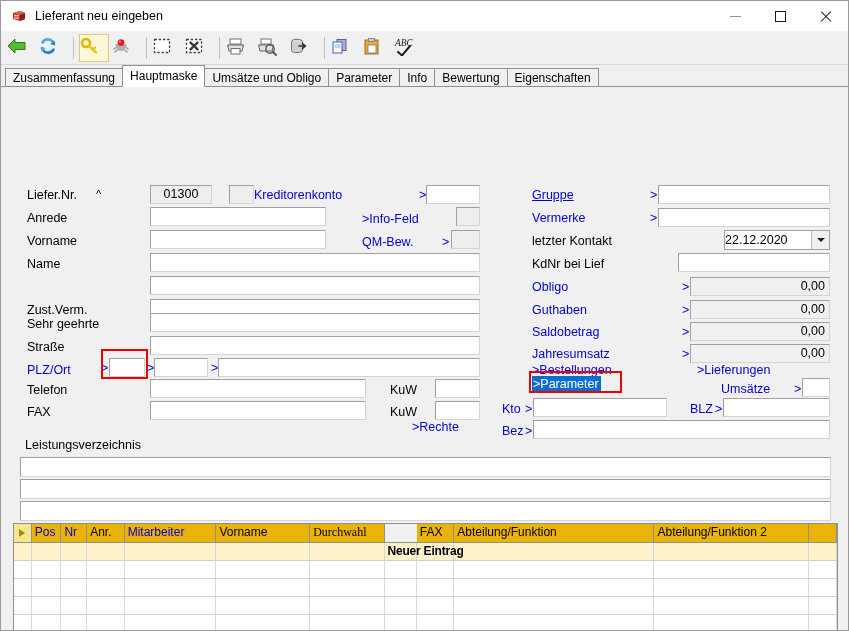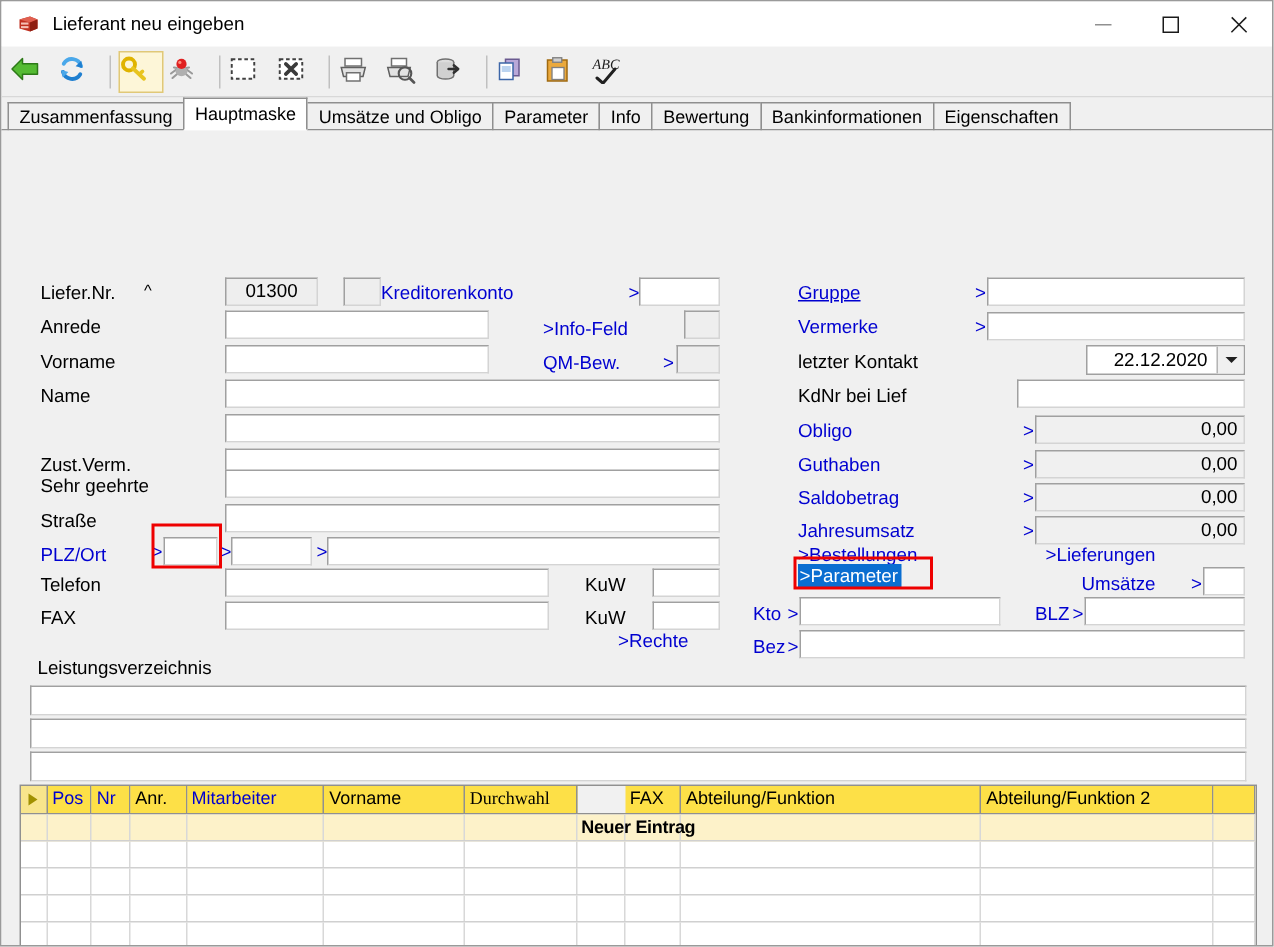--- a/index.html
+++ b/index.html
@@ -159,21 +159,21 @@
     background: #eeeeee;
   }
 
   .combo {
     background: #ffffff;
     border: 1px solid #a0a0a0;
     height: 20px; box-sizing: border-box;
     display: flex; align-items: center;
     font-size: 12.5px;
   }
-  .combo .cval { flex: 1; text-align: right; padding-right: 6px; }
+  .combo .cval { flex: 1; padding-right: 6px; }
   .combo .carrow {
     width: 17px; height: 18px;
     background: #f0f0f0;
     border-left: 1px solid #b5b5b5;
     display: flex; align-items: center; justify-content: center;
   }
   .caret-dn {
     width: 0; height: 0;
     border-left: 4px solid transparent;
     border-right: 4px solid transparent;
@@ -209,21 +209,21 @@
     background: #f1f1f1;
     border-bottom: 1px solid #909090;
   }
   .gh {
     border-right: 1px solid #909090;
     font-size: 12px; line-height: 17px;
     padding: 0 3px;
     box-sizing: border-box;
     white-space: nowrap;
     overflow: hidden;
-    background: #fde047;
+    background: #eab308;
   }
   .gh.blue { color: #0000d0; }
   .gh.marker {
     background: #f8e58c;
     display: flex; align-items: center; justify-content: center;
     padding: 0;
   }
   .tri-r {
     width: 0; height: 0;
     border-top: 4px solid transparent;
@@ -393,21 +393,20 @@
     </div>
   </div>
 
   <div class="tabstrip">
     <div class="tab">Zusammenfassung</div>
     <div class="tab selected">Hauptmaske</div>
     <div class="tab">Umsätze und Obligo</div>
     <div class="tab">Parameter</div>
     <div class="tab">Info</div>
     <div class="tab">Bewertung</div>
-    <div class="tab">Bankinformationen</div>
     <div class="tab">Eigenschaften</div>
   </div>
 
   <div class="body">
 
     <div class="abs lbl" style="left:26px; top:100px;">Liefer.Nr.</div>
     <div class="abs lbl" style="left:95px; top:99px; font-size:11px;">^</div>
     <div class="abs lbl" style="left:26px; top:123px;">Anrede</div>
     <div class="abs lbl" style="left:26px; top:146px;">Vorname</div>
     <div class="abs lbl" style="left:26px; top:169px;">Name</div>

